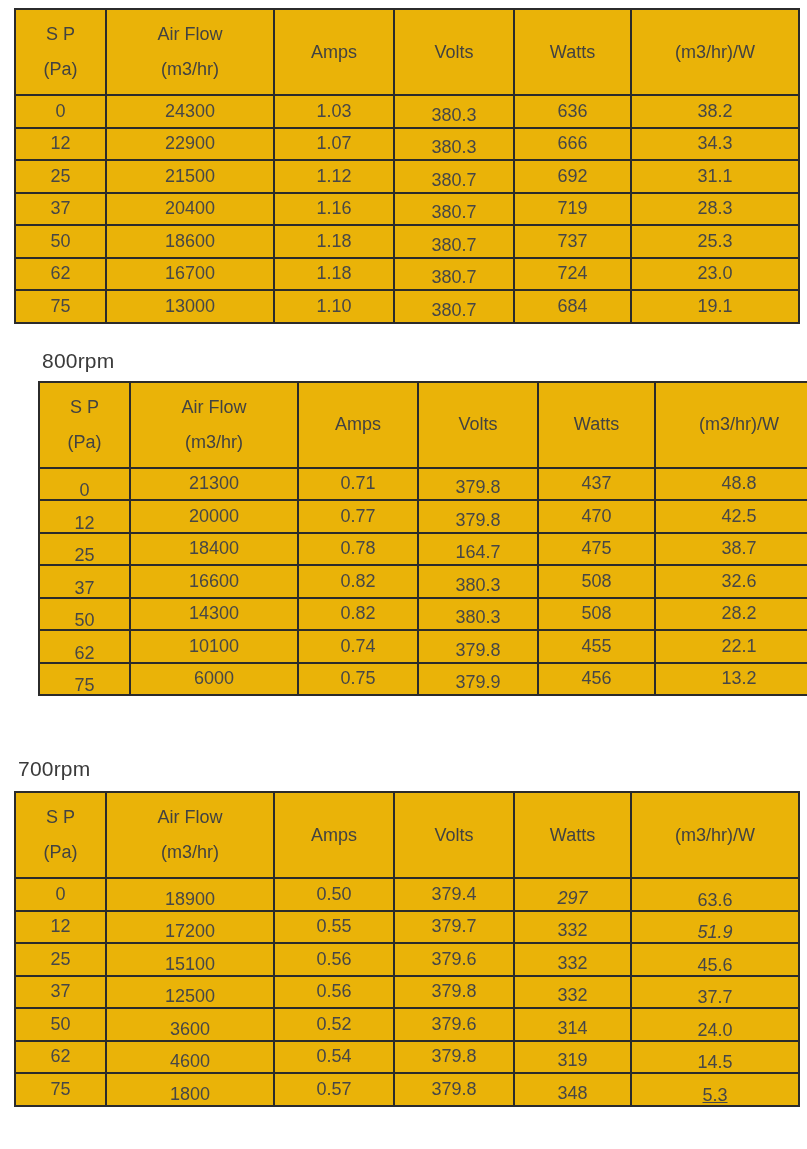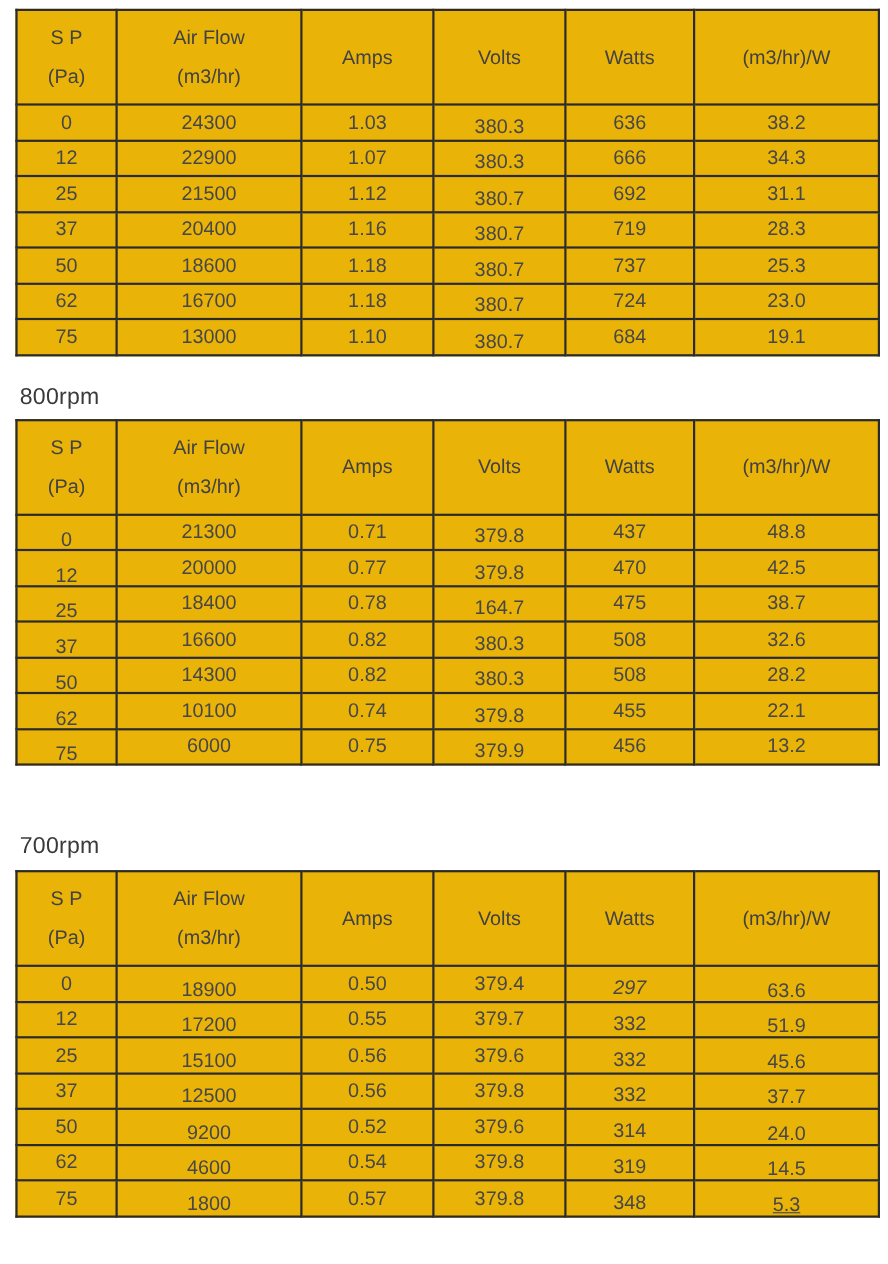--- a/index.html
+++ b/index.html
@@ -20,21 +20,21 @@
     padding: 8px 9px 0 14px;
   }
   .rpm-title {
     font-size: 21px;
     font-weight: normal;
     color: #3a3a3a;
     margin: 0;
     letter-spacing: 0.2px;
   }
   .section-0 .rpm-title { margin: 2px 0 20px 16px; }
-  .section-1 { margin-top: 25px; }
+  .section-1 { margin-top: 25px; margin-left: 24px; }
   .section-1 .rpm-title { margin: 0 0 8px 4px; }
   .section-2 { margin-top: 61px; }
   .section-2 .rpm-title { margin: 0 0 10px 4px; }
 
   table.perf-table {
     border-collapse: collapse;
     table-layout: fixed;
     width: 784px;
     background: #eab308;
   }
@@ -305,41 +305,41 @@
             <td><span class="cell-value">379.4</span></td>
             <td><span class="cell-value" style="transform: translateY(4px); font-style: italic;">297</span></td>
             <td><span class="cell-value" style="transform: translateY(6px);">63.6</span></td>
           </tr>
           <tr>
             <td><span class="cell-value">12</span></td>
             <td><span class="cell-value" style="transform: translateY(5px);">17200</span></td>
             <td><span class="cell-value">0.55</span></td>
             <td><span class="cell-value">379.7</span></td>
             <td><span class="cell-value" style="transform: translateY(4px);">332</span></td>
-            <td><span class="cell-value" style="transform: translateY(6px);">51.9</span></td>
+            <td><span class="cell-value" style="transform: translateY(6px); font-style: italic;">51.9</span></td>
           </tr>
           <tr>
             <td><span class="cell-value">25</span></td>
             <td><span class="cell-value" style="transform: translateY(5px);">15100</span></td>
             <td><span class="cell-value">0.56</span></td>
             <td><span class="cell-value">379.6</span></td>
             <td><span class="cell-value" style="transform: translateY(4px);">332</span></td>
             <td><span class="cell-value" style="transform: translateY(6px);">45.6</span></td>
           </tr>
           <tr>
             <td><span class="cell-value">37</span></td>
             <td><span class="cell-value" style="transform: translateY(5px);">12500</span></td>
             <td><span class="cell-value">0.56</span></td>
             <td><span class="cell-value">379.8</span></td>
             <td><span class="cell-value" style="transform: translateY(4px);">332</span></td>
             <td><span class="cell-value" style="transform: translateY(6px);">37.7</span></td>
           </tr>
           <tr>
             <td><span class="cell-value">50</span></td>
-            <td><span class="cell-value" style="transform: translateY(5px);">9200</span></td>
+            <td><span class="cell-value" style="transform: translateY(5px);">3600</span></td>
             <td><span class="cell-value">0.52</span></td>
             <td><span class="cell-value">379.6</span></td>
             <td><span class="cell-value" style="transform: translateY(4px); text-align: center;">314</span></td>
             <td><span class="cell-value" style="transform: translateY(6px);">24.0</span></td>
           </tr>
           <tr>
             <td><span class="cell-value">62</span></td>
             <td><span class="cell-value" style="transform: translateY(5px);">4600</span></td>
             <td><span class="cell-value">0.54</span></td>
             <td><span class="cell-value">379.8</span></td>

